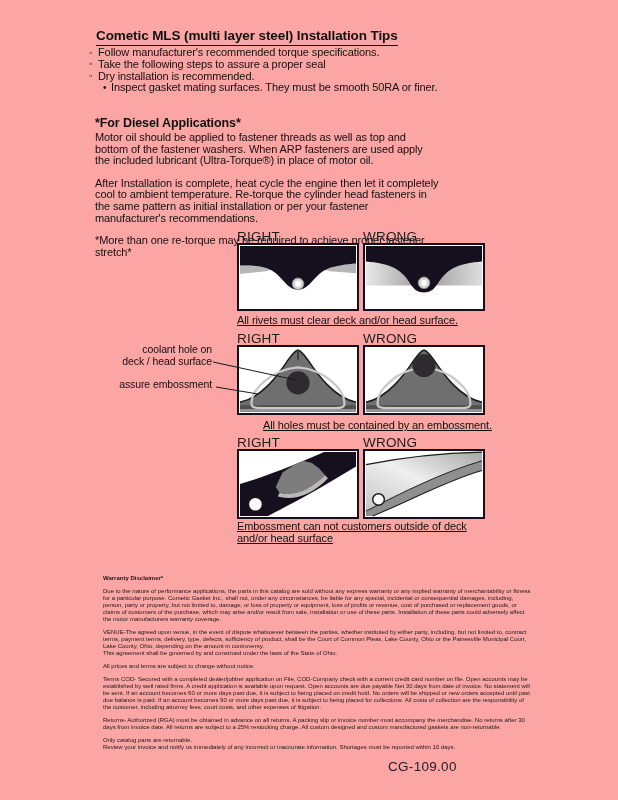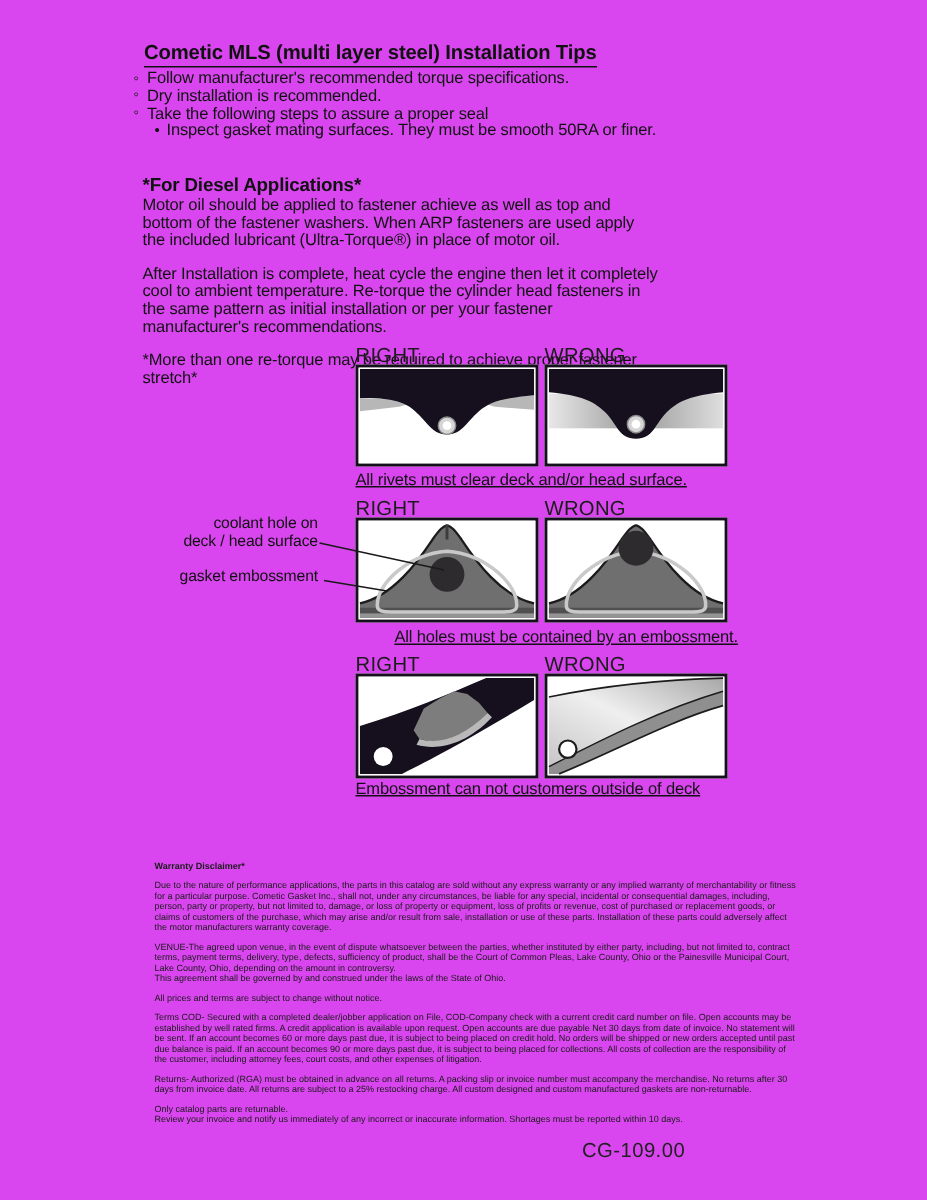--- a/index.html
+++ b/index.html
@@ -1,17 +1,17 @@
 <!DOCTYPE html>
 <html><head>
 <meta charset="utf-8">
 <style>
   html,body{margin:0;padding:0;background:#e9e9e9;}
   .page{
-    position:relative;width:618px;height:800px;background:#d946ef;
+    position:relative;width:618px;height:800px;background:#fca5a5;
     font-family:"Liberation Sans",sans-serif;color:#111;overflow:hidden;
     margin:0 auto;
   }
   
   .title-wrap{position:absolute;left:96px;top:26px;}
   .doc-title{
     font-size:13.5px;font-weight:bold;letter-spacing:-0.1px;
     border-bottom:1.6px solid #111;padding-bottom:2px;display:inline-block;
   }
   
@@ -54,28 +54,28 @@
 <body>
 
 <div class="page">
 
   <div class="title-wrap">
     <span class="doc-title">Cometic MLS (multi layer steel) Installation Tips</span>
   </div>
 
   <div class="tips">
     <div class="bullet"><span>Follow manufacturer's recommended torque specifications.</span></div>
+    <div class="bullet"><span>Take the following steps to assure a proper seal</span></div>
     <div class="bullet"><span>Dry installation is recommended.</span></div>
-    <div class="bullet"><span>Take the following steps to assure a proper seal</span></div>
     <div class="subbullet"><span>Inspect gasket mating surfaces.  They must be smooth 50RA or finer.</span></div>
   </div>
 
   <div class="diesel">
     <div class="diesel-h">*For Diesel Applications*</div>
-    <p>Motor oil should be applied to fastener achieve as well as top and bottom of the fastener washers. When ARP fasteners are used apply the included lubricant (Ultra-Torque®) in place of motor oil.</p>
+    <p>Motor oil should be applied to fastener threads as well as top and bottom of the fastener washers. When ARP fasteners are used apply the included lubricant (Ultra-Torque®) in place of motor oil.</p>
     <p>After Installation is complete, heat cycle the engine then let it completely cool to ambient temperature. Re-torque the cylinder head fasteners in the same pattern as initial installation or per your fastener manufacturer's recommendations.</p>
     <p>*More than one re-torque may be required to achieve proper fastener stretch*</p>
   </div>
 
   <div class="dlabel lab1 colL">RIGHT</div>
   <div class="dlabel lab1 colR">WRONG</div>
 
   <div class="dbox r1 colL">
     <svg viewBox="0 0 122 66">
       <rect x="0" y="0" width="122" height="66" fill="#ffffff"></rect>
@@ -106,21 +106,21 @@
   </div>
 
   <div class="caption cap1">All rivets must clear deck and/or head surface.</div>
 
   <div class="dlabel lab2 colL">RIGHT</div>
   <div class="dlabel lab2 colR">WRONG</div>
 
   <div class="diag-labels">
     <div>coolant hole on</div>
     <div>deck / head surface</div>
-    <div class="gap">gasket embossment</div>
+    <div class="gap">assure embossment</div>
   </div>
 
   <div class="dbox r2 colL">
     <svg viewBox="0 0 122 68">
       <rect x="0" y="0" width="122" height="68" fill="#ffffff"></rect>
       <path d="M1,67 L1,57 C24,52 41,28 51,13 C56,6 58,4 61,3 C64,4 66,6 71,13 C81,28 98,52 121,57 L121,67 Z" fill="#6f6f6f"></path>
       <path d="M1,57 C24,52 41,28 51,13 C56,6 58,4 61,3" fill="none" stroke="#1c1c1c" stroke-width="1.6"></path>
       <path d="M61,3 C64,4 66,6 71,13 C81,28 98,52 121,57" fill="none" stroke="#1c1c1c" stroke-width="1.6"></path>
       <path d="M61,3 L61,13" stroke="#3c3c3c" stroke-width="2"></path>
       <rect x="1" y="60" width="120" height="4" fill="#505050"></rect>
@@ -172,20 +172,21 @@
       <path d="M1,62 C40,42 80,22 121,10 L121,20 C85,30 45,52 8,67 L1,67 Z" fill="#8f8f8f"></path>
       <path d="M1,14 C40,6 80,2 121,1" fill="none" stroke="#1c1c1c" stroke-width="1.2"></path>
       <path d="M1,62 C40,42 80,22 121,10" fill="none" stroke="#1c1c1c" stroke-width="1"></path>
       <path d="M8,67 C45,52 85,30 121,20" fill="none" stroke="#1c1c1c" stroke-width="1.2"></path>
       <circle cx="14" cy="50" r="6" fill="#ffffff" stroke="#1c1c1c" stroke-width="1.5"></circle>
     </svg>
   </div>
 
   <div class="caption cap3">
     <div>Embossment can not customers outside of deck</div>
+    <div>and/or head surface</div>
   </div>
 
   <svg class="leader-overlay">
     <line x1="213" y1="362" x2="296" y2="380" stroke="#1a1a1a" stroke-width="1"></line>
     <line x1="216" y1="387" x2="258" y2="394" stroke="#1a1a1a" stroke-width="1"></line>
   </svg>
 
   <div class="disclaimer">
     <div class="dh">Warranty Disclaimer*</div>
     <p>Due to the nature of performance applications, the parts in this catalog are sold without any express warranty or any implied warranty of merchantability or fitness for a particular purpose.  Cometic Gasket Inc., shall not, under any circumstances, be liable for any special, incidental or consequential damages, including, person, party or property, but not limited to, damage, or loss of property or equipment, loss of profits or revenue, cost of purchased or replacement goods, or claims of customers of the purchase, which may arise and/or result from sale, installation or use of these parts.  Installation of these parts could adversely affect the motor manufacturers warranty coverage.</p>

